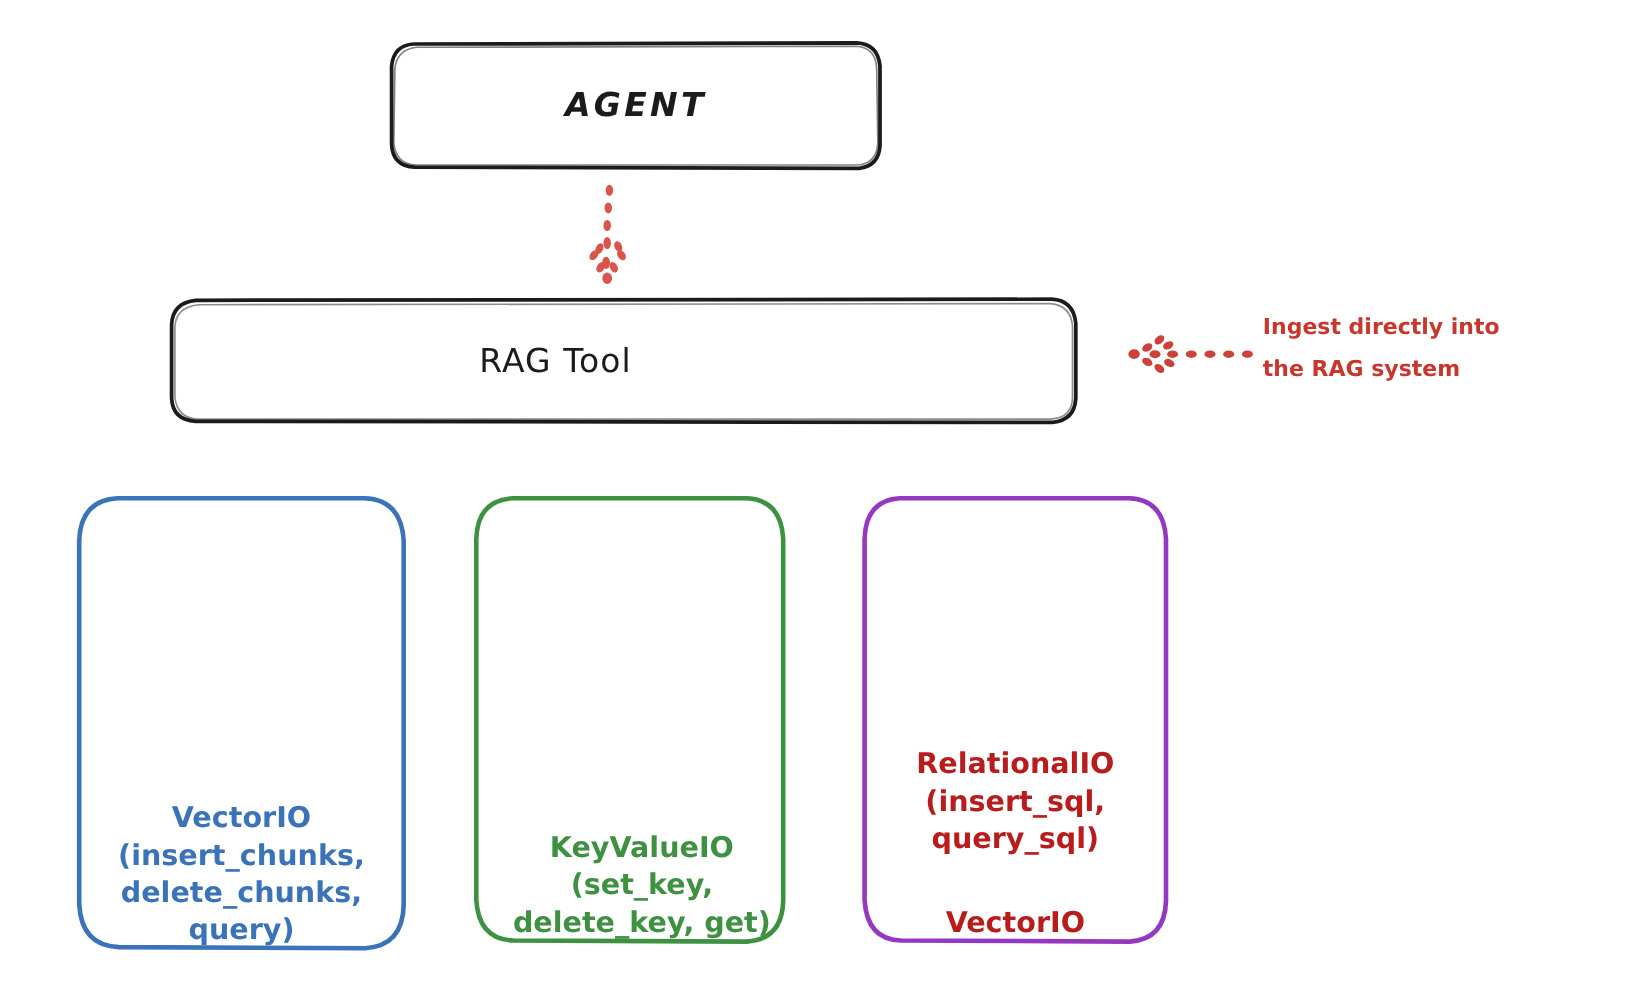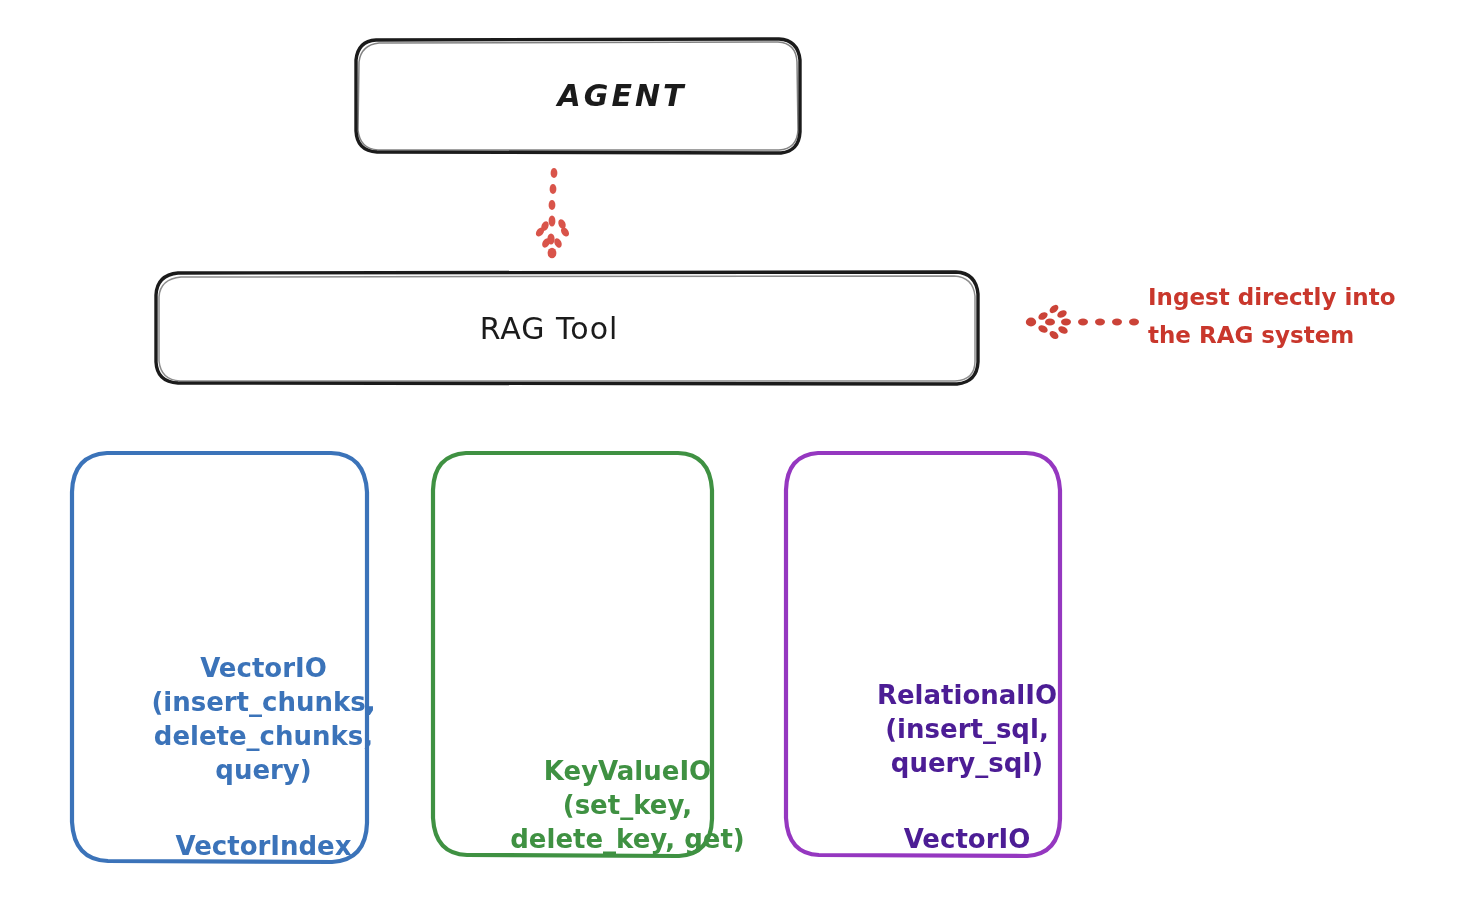--- a/index.html
+++ b/index.html
@@ -25,21 +25,20 @@
   .node {
     position: absolute;
     box-sizing: border-box;
     display: flex;
     flex-direction: column;
     align-items: center;
     justify-content: center;
     text-align: center;
     background: transparent;
     z-index: 2;
-    margin-left: 44px;
   }
 
   
   .node-black .node-label {
     color: #1b1b1b;
     font-size: 31px;
     letter-spacing: 1.5px;
     font-family: "DejaVu Sans", sans-serif;
     font-style: italic;
     font-weight: 600;
@@ -102,32 +101,32 @@
     height: 404px;
     color: #3f9142;
     padding-top: 94px;
     border-radius: 10px;
   }
   #relationalio-node {
     left: 785px;
     top: 452px;
     width: 276px;
     height: 404px;
-    color: #4c1d95;
+    color: #b91c1c;
     padding-top: 94px;
   }
 
   
   #ingest-annotation {
     position: absolute;
     left: 1148px;
     top: 278px;
     width: 330px;
     color: #c9372c;
-    font-size: 23px;
+    font-size: 20px;
     line-height: 38px;
     font-weight: 600;
     text-align: left;
     white-space: pre-line;
     z-index: 3;
     font-family: "DejaVu Sans", sans-serif;
   }
 </style>
 </head>
 <body>
@@ -196,21 +195,20 @@
 
 <div class="node node-black" id="rag-tool-node">
   <div class="node-label">RAG Tool</div>
 </div>
 
 <div class="node provider" id="vectorio-node">
   <div class="api-block">VectorIO
 (insert_chunks,
 delete_chunks,
 query)</div>
-  <div class="index-block">VectorIndex</div>
 </div>
 
 <div class="node provider" id="keyvalueio-node">
   <div class="api-block">KeyValueIO
 (set_key,
 delete_key, get)</div>
 </div>
 
 <div class="node provider" id="relationalio-node">
   <div class="api-block">RelationalIO

